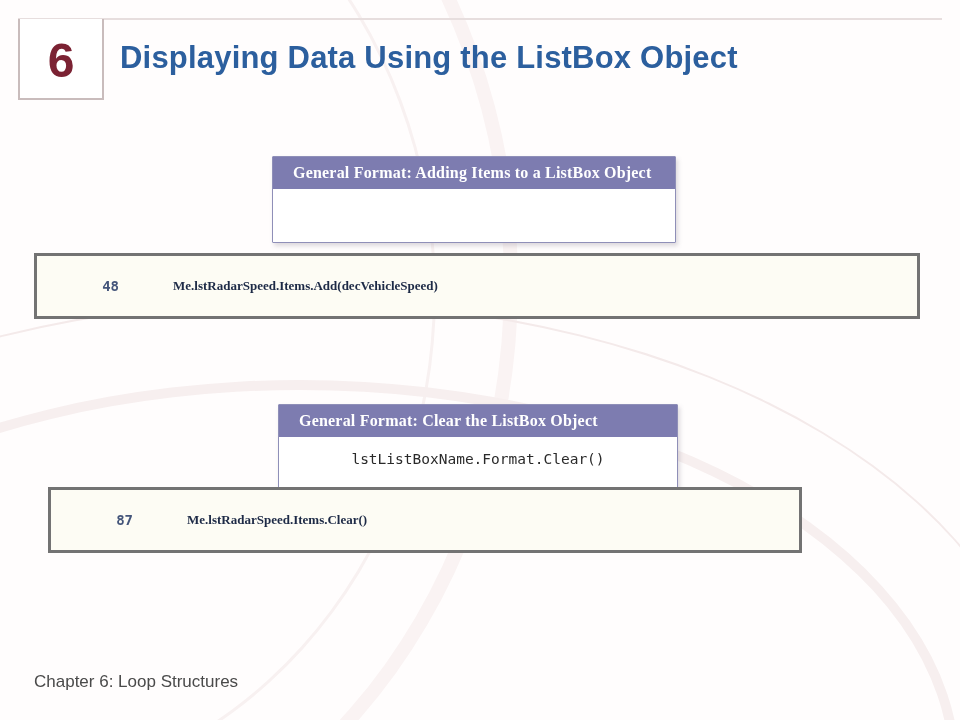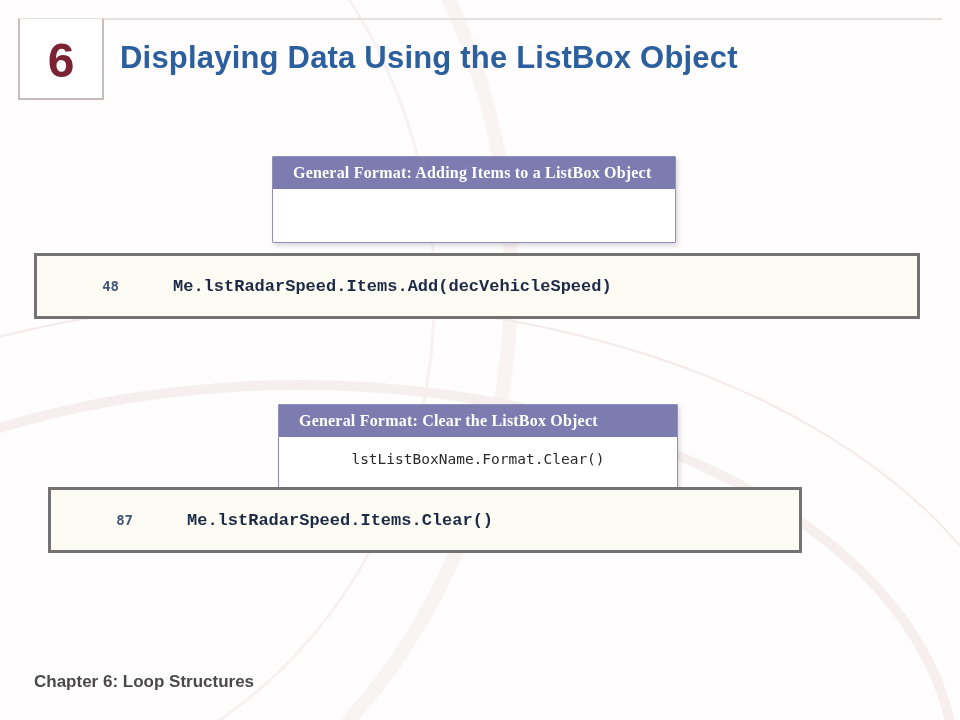--- a/index.html
+++ b/index.html
@@ -144,34 +144,34 @@
     font-family: "DejaVu Sans Mono", monospace;
     font-size: 14px;
     font-weight: bold;
     color: #44557a;
     width: 96px;
     text-align: right;
     padding-right: 14px;
     box-sizing: border-box;
   }
   .code-text {
-    font-family: Liberation Mono, monospace;
-    font-size: 17px;
+    font-family: Liberation Serif, serif;
+    font-size: 13px;
     font-weight: bold;
     color: #1d2a46;
     padding-left: 40px;
   }
 
   
   .footer-left {
     position: absolute;
     left: 34px;
     top: 672px;
     font-size: 17px;
-    font-weight: bold;
+    font-weight: normal;
     color: #4a4a4a;
     font-family: "Liberation Sans", sans-serif;
   }
   .footer-right {
     position: absolute;
     right: 22px;
     top: 670px;
     font-size: 20px;
     font-weight: bold;
     color: #737373;

